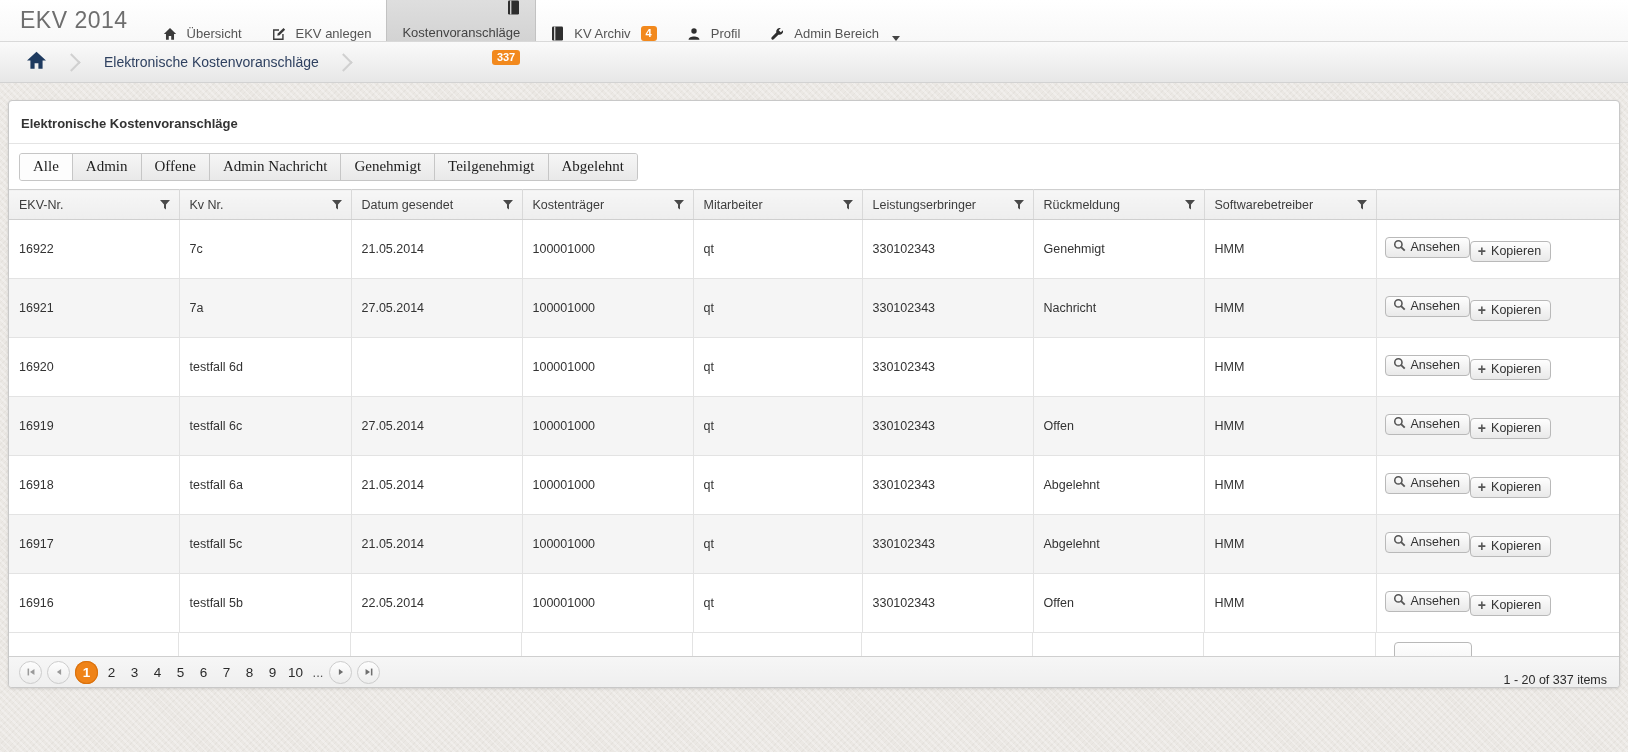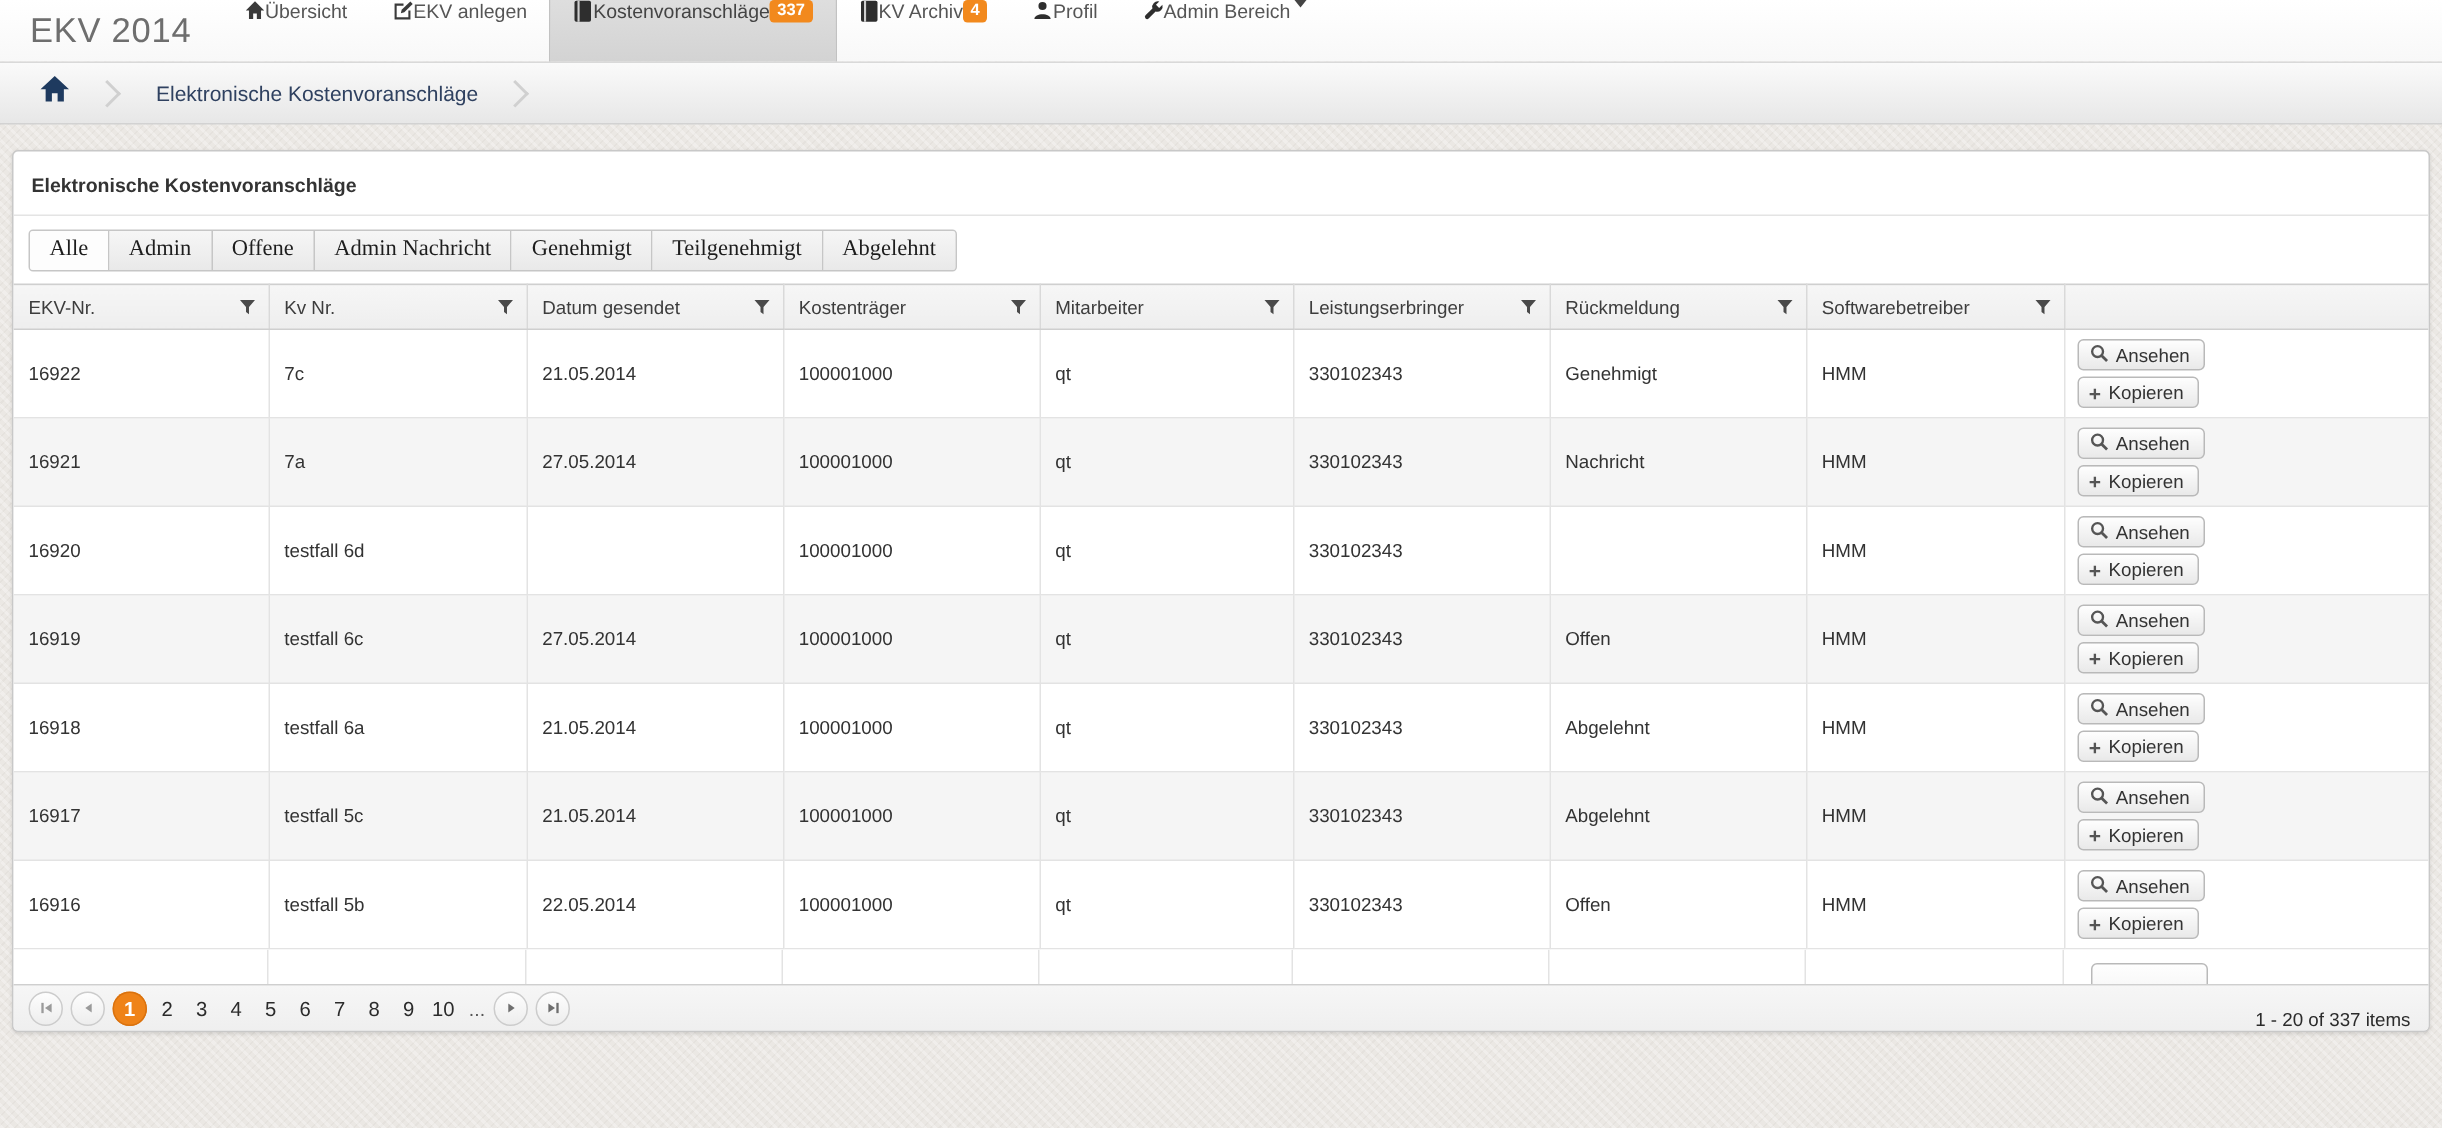--- a/index.html
+++ b/index.html
@@ -17,27 +17,28 @@
   .topnav {
     height:42px; background:linear-gradient(#ffffff,#f8f8f8);
     border-bottom:1px solid #d9d9d9;
     display:flex; align-items:stretch;
   }
   .logo {
     font-size:23px; color:#6e6e6e; letter-spacing:.5px;
     padding:0 20px; display:flex; align-items:center; min-width:135px;
   }
   .nav-item {
-    display:flex; align-items:flex-start; gap:0;
+    display:flex; align-items:flex-end; gap:10px;
     padding:0 15px; font-size:13px; color:#555; cursor:pointer; white-space:nowrap;
   }
   .nav-item.active {
     background:linear-gradient(#dedede,#d3d3d3);
     border-left:1px solid #c2c2c2; border-right:1px solid #c2c2c2;
     color:#444;
+    flex-direction:column;
   }
   .nav-item svg { display:block; }
   .badge {
     background:#f2891d; color:#fff; font-weight:bold; font-size:11px;
     padding:2px 5px; border-radius:3px; line-height:1;
   }
   .caret-down {
     width:0; height:0; border-left:4px solid transparent; border-right:4px solid transparent;
     border-top:5px solid #444; margin-left:3px;
   }
@@ -103,21 +104,21 @@
   .grid tbody tr.alt td { background:#f5f5f5; }
   .actions-cell { padding-left:8px !important; }
   .btn {
     display:inline-flex; align-items:center; gap:5px;
     min-width:78px; height:21px; padding:0 9px 0 7px;
     border:1px solid #b9b9b9; border-radius:4px;
     background:linear-gradient(#fefefe,#e9e9e9);
     font-size:12.5px; color:#333; cursor:pointer; white-space:nowrap;
   }
   .btn + .btn { margin-top:4px; }
-  .btn-col { display:flex; flex-direction:column; align-items:flex-start; }
+  .btn-col { display:flex; flex-direction:row; align-items:flex-start; }
   .plus-glyph { font-size:14px; color:#555; font-weight:bold; line-height:1; }
 
   
   .partial-row {
     height:23px; overflow:hidden; border-bottom:none; background:#fff;
     position:relative;
   }
   .partial-btn {
     position:absolute; left:1385px; top:9px; width:78px; height:30px;
     border:1px solid #b9b9b9; border-radius:4px 4px 0 0;

